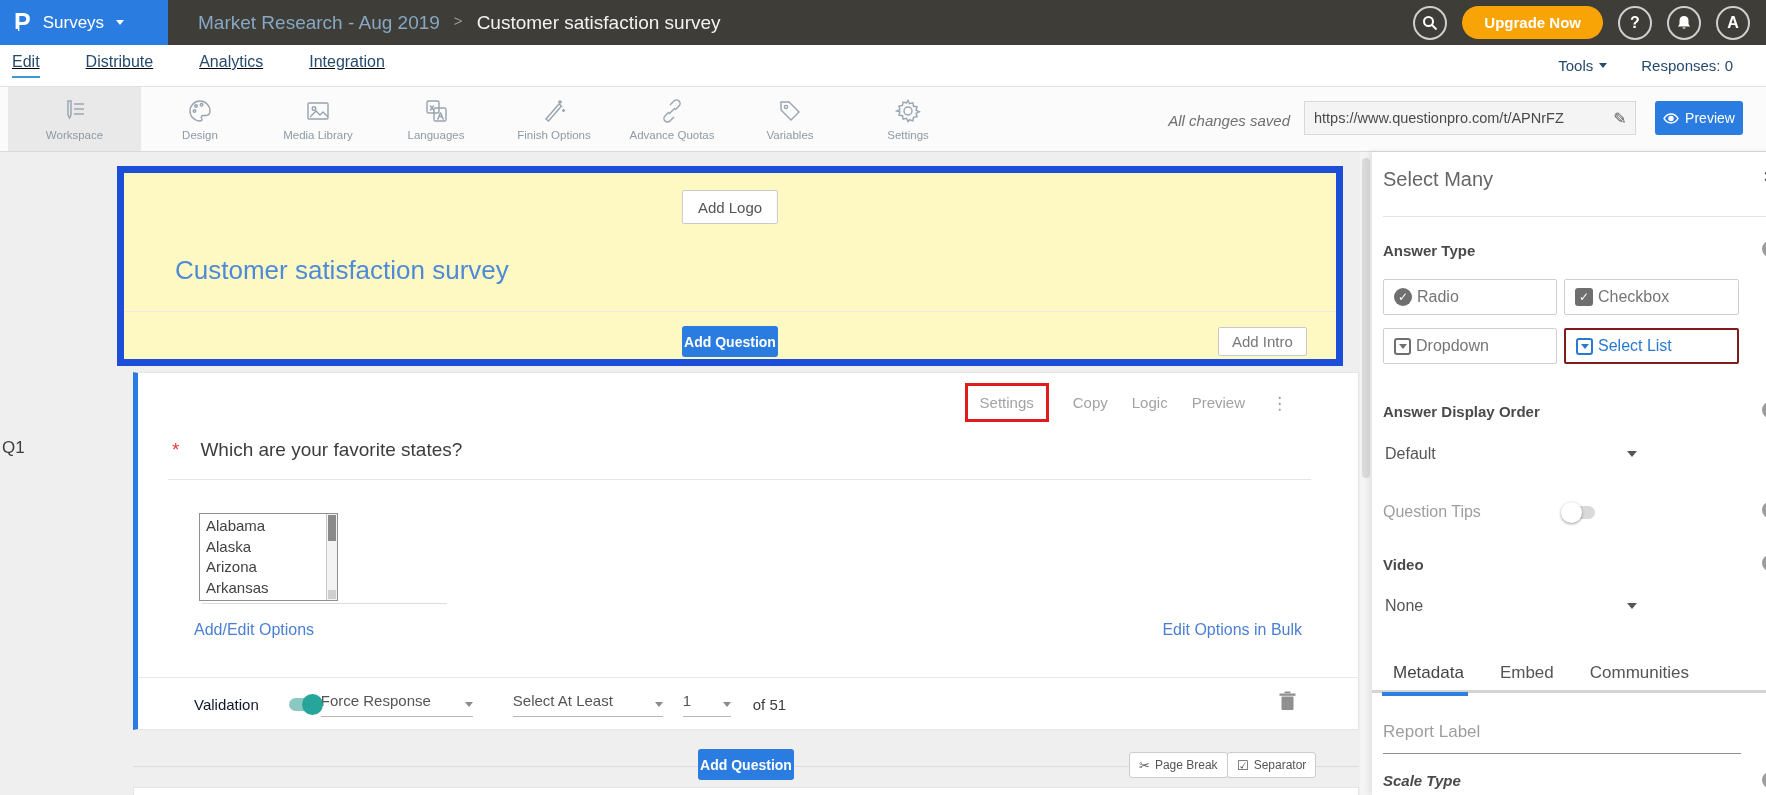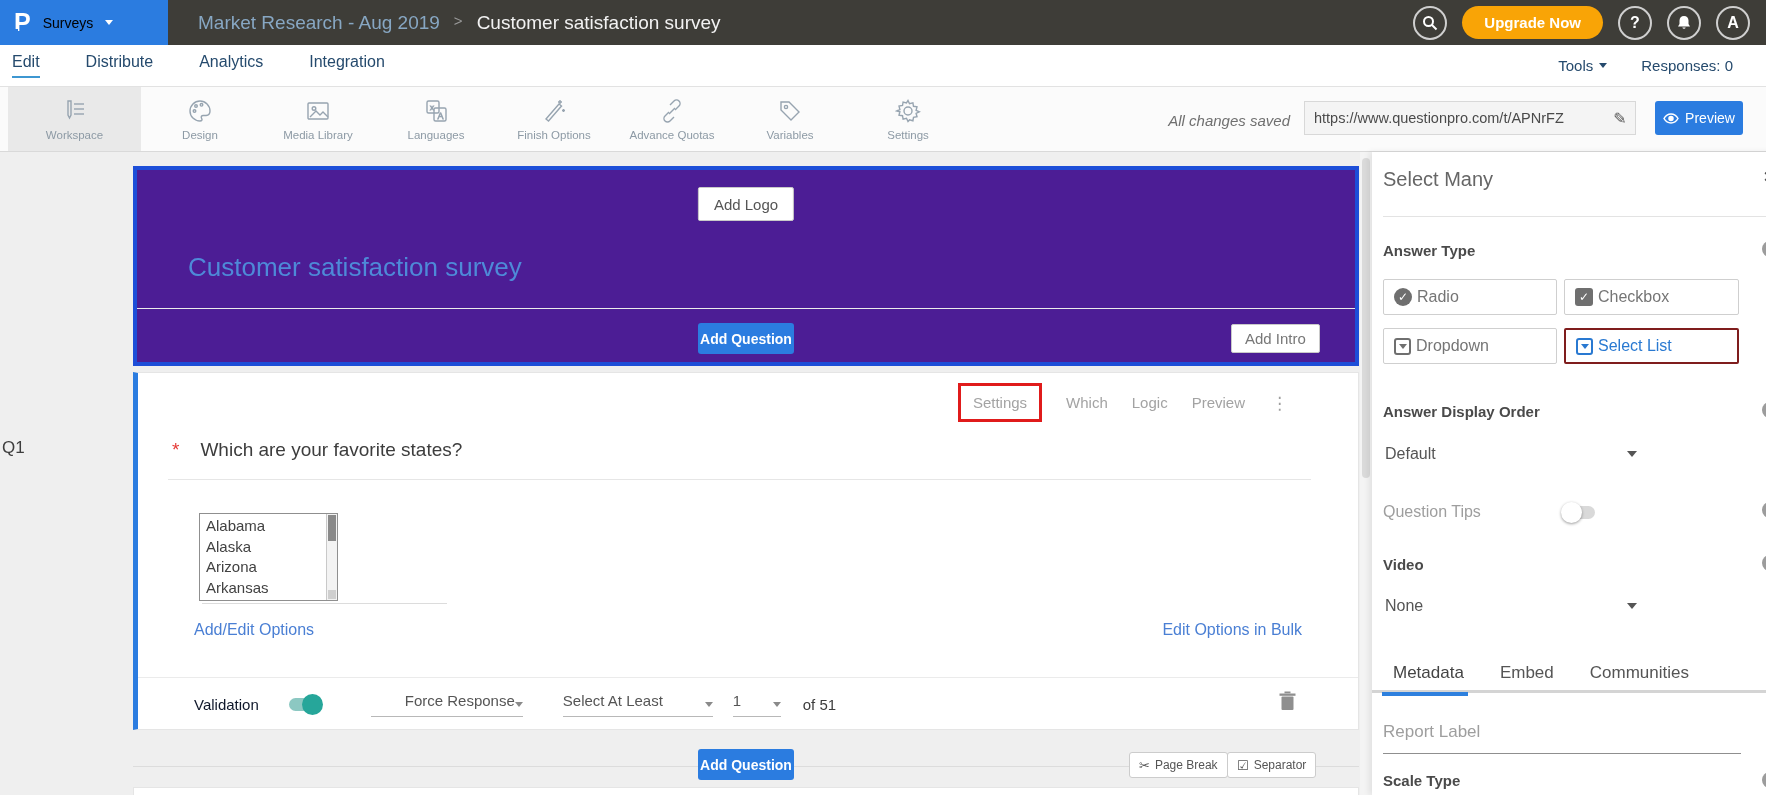--- a/index.html
+++ b/index.html
@@ -4,54 +4,54 @@
 <style>
   * { margin:0; padding:0; box-sizing:border-box; }
   body { font-family:"Liberation Sans","DejaVu Sans",sans-serif; background:#d8d8d8; }
   #app { position:relative; width:1766px; height:795px; background:#efefef; overflow:hidden; }
 
   
   .topbar { position:absolute; left:0; top:0; width:1766px; height:45px; background:#3e3d38; display:flex; align-items:center; }
   .brand { width:168px; height:45px; background:#2b7ce0; display:flex; align-items:center; gap:12px; padding-left:14px; cursor:pointer; }
   .logo { position:relative; color:#fff; font-weight:bold; font-size:25px; line-height:1; }
   .logo::after { content:""; position:absolute; left:0px; bottom:2px; width:4px; height:4px; background:#2b7ce0; }
-  .brand-label { color:#000000; font-size:14px; }
+  .brand-label { color:#ffffff; font-size:17px; }
   .caret { width:0; height:0; display:inline-block; border-left:5px solid transparent; border-right:5px solid transparent; border-top:6px solid currentColor; }
   .caret.sm { border-left-width:4px; border-right-width:4px; border-top-width:5px; }
   .breadcrumb { display:flex; align-items:flex-start; gap:14px; margin-left:30px; font-size:19px; }
   .bc-folder { color:#87a7c3; cursor:pointer; }
   .bc-sep { color:#9a9a9a; font-size:15px; }
   .bc-current { color:#f2f2f2; }
   .topbar-right { margin-left:auto; display:flex; align-items:center; gap:15px; padding-right:16px;justify-content:flex-end; }
   .circle-btn { width:34px; height:34px; border-radius:50%; border:2px solid #cfcfcf; background:transparent; color:#fff; display:flex; align-items:center; justify-content:center; font-size:16px; font-weight:bold; cursor:pointer; font-family:inherit; }
   .upgrade { height:33px; border:none; border-radius:17px; background:#f9a406; color:#fff; font-weight:bold; font-size:15px; padding:0 22px; cursor:pointer; font-family:inherit; }
 
   
   .navrow { position:absolute; left:0; top:45px; width:1766px; height:42px; background:#fff; border-bottom:1px solid #e2e2e2; display:flex; align-items:center; }
-  .nav-tabs { display:flex; gap:46px; padding-left:12px; }
+  .nav-tabs { display:flex; gap:46px; padding-left:12px;text-decoration:underline; }
   .nav-tab { font-size:16px; color:#254a6d; padding-bottom:5px; border-bottom:2px solid transparent; cursor:pointer; }
   .nav-tab.active { border-bottom-color:#3e97d1; }
   .nav-right { margin-left:auto; display:flex; align-items:center; gap:34px; padding-right:33px; color:#254a6d; font-size:15px; }
   .tools { display:flex; align-items:center; gap:6px; cursor:pointer; }
 
   
   .toolbar { position:absolute; left:0; top:87px; width:1766px; height:65px; background:#fbfbfb; border-bottom:1px solid #d9d9d9; }
   .tb-items { display:flex; height:100%; padding-left:8px; }
   .tb-item { width:118px; height:100%; display:flex; flex-direction:column; align-items:center; justify-content:center; gap:5px; cursor:pointer; }
   .tb-item.active { width:133px; background:#e9e9e9; }
   .tb-item svg { stroke:#97a4b0; fill:none; stroke-width:1.4; }
   .tb-label { font-size:11.5px; color:#8d9aa5; }
   .saved-status { position:absolute; left:1130px; top:25px; width:160px; text-align:right; font-style:italic; color:#6f6f6f; font-size:15px; }
   .url-box { position:absolute; left:1304px; top:14px; width:332px; height:34px; background:#f4f4f4; border:1px solid #d8d8d8; display:flex; align-items:center; }
   .url-text { flex:1; font-size:14.5px; color:#4a4a4a; padding-left:9px; white-space:nowrap; overflow:hidden; }
   .url-pencil { width:30px; text-align:center; color:#555; font-size:16px; cursor:pointer; font-family:"DejaVu Sans",sans-serif; }
   .preview-btn { position:absolute; left:1655px; top:14px; width:88px; height:34px; background:#2b7ce0; border:none; border-radius:3px; color:#fff; font-size:14px; display:flex; align-items:center; justify-content:center; gap:6px; cursor:pointer; font-family:inherit; }
 
   
-  .survey-card { position:absolute; left:133px; top:166px; width:1226px; height:200px; background:#4c1d95; border:4px solid #1d4ed8; }
+  .survey-card { position:absolute; left:117px; top:166px; width:1226px; height:200px; background:#fef9c3; border:7px solid #1d4ed8; }
   .add-logo { position:absolute; left:50%; transform:translateX(-50%); top:17px; height:34px; background:#fff; border:1px solid #c9c9c9; border-radius:2px; color:#555; font-size:15px; padding:0 15px; cursor:pointer; font-family:inherit; }
   .survey-title { position:absolute; left:51px; top:82px; font-size:26px; color:#4e8ad8; cursor:text; }
   .sc-divider { position:absolute; left:0; right:0; top:138px; border-top:1px solid #ebebeb; }
   .btn-primary { background:#2b7ce0; color:#fff; border:none; border-radius:3px; font-size:14px; font-weight:bold; cursor:pointer; font-family:inherit; }
   .sc-addq { position:absolute; left:50%; transform:translateX(-50%); top:153px; width:96px; height:31px; }
   .add-intro { position:absolute; left:1094px; top:154px; height:29px; background:#fff; border:1px solid #c9c9c9; border-radius:2px; color:#777; font-size:15px; padding:0 13px; cursor:pointer; font-family:inherit; }
 
   
   .q-num { position:absolute; left:2px; top:438px; font-size:17px; color:#3d3d3d; }
   .question-card { position:absolute; left:133px; top:372px; width:1226px; height:358px; background:#fff; border:1px solid #e5e5e5; border-left:5px solid #2b7ce0; }
@@ -72,21 +72,21 @@
   .link { color:#4a7fd4; font-size:16px; cursor:pointer; }
   .add-edit-link { position:absolute; left:56px; top:248px; }
   .bulk-link { position:absolute; right:56px; top:248px; }
   .q-divider { position:absolute; left:0; right:0; top:304px; border-top:1px solid #ebebeb; }
   .validation-row { position:absolute; left:34px; top:314px; height:34px; display:flex; align-items:center; }
   .v-label { margin-left:22px; font-size:15px; color:#0f172a; }
   .toggle-on { margin-left:30px; width:32px; height:13px; background:#8cc8c2; border-radius:7px; position:relative; cursor:pointer; }
   .toggle-on::after { content:""; position:absolute; right:-2px; top:-4px; width:21px; height:21px; border-radius:50%; background:#26a69a; }
   .vdrop { display:flex; align-items:flex-end; justify-content:space-between; border-bottom:1px solid #b8b8b8; padding-bottom:7px; color:#555; font-size:15px; cursor:pointer; }
   .vdrop .caret { color:#8a8a8a; margin-bottom:2px; border-left-width:4px; border-right-width:4px; border-top-width:5px; }
-  .vd-force { margin-left:50px; width:152px;justify-content:flex-end; }
+  .vd-force { width:152px; }
   .vd-rule { margin-left:40px; width:150px; }
   .vd-count { margin-left:20px; width:48px; }
   .v-of { margin-left:22px; font-size:15px; color:#3d3d3d; }
   .trash-btn { position:absolute; right:62px; top:318px; background:none; border:none; cursor:pointer; }
 
   
   .footer-line { position:absolute; left:133px; top:766px; width:1226px; border-top:1px solid #dcdcdc; }
   .ft-addq { position:absolute; left:698px; top:749px; width:96px; height:31px; }
   .mini-btn { position:absolute; top:752px; height:26px; background:#fff; border:1px solid #ccc; border-radius:3px; display:flex; align-items:center; gap:5px; padding:0 9px; font-size:12px; color:#555; cursor:pointer; font-family:inherit; }
   .mini-icon { font-family:"DejaVu Sans",sans-serif; font-size:13px; color:#555; }
@@ -117,21 +117,21 @@
   .sb-select { position:absolute; left:13px; width:252px; display:flex; align-items:center; justify-content:space-between; font-size:16px; color:#555; cursor:pointer; }
   .sb-select .caret { color:#555; }
   .sb-qtips-label { position:absolute; left:11px; top:351px; font-size:16px; color:#9e9e9e; }
   .toggle-off { position:absolute; left:191px; top:354px; width:32px; height:13px; background:#d9d9d9; border-radius:7px; cursor:pointer; }
   .toggle-off::after { content:""; position:absolute; left:-2px; top:-4px; width:21px; height:21px; border-radius:50%; background:#fff; box-shadow:0 1px 3px rgba(0,0,0,0.4); }
   .sb-tabs { position:absolute; left:0; right:0; top:508px; height:33px; border-bottom:3px solid #d4d4d4; display:flex; gap:36px; padding-left:21px; }
   .sb-tab { font-size:17px; color:#555; padding-top:3px; cursor:pointer; }
   .sb-tab.active { color:#444; }
   .sb-tab-underline { position:absolute; left:10px; top:540px; width:86px; height:4px; background:#2e80de; }
   .sb-report { position:absolute; left:11px; top:570px; width:358px; font-size:17px; color:#9e9e9e; border-bottom:1px solid #8f8f8f; padding-bottom:11px; cursor:text; }
-  .sb-scale { top:620px; }
+  .sb-scale { top:620px;font-style:italic; }
 
   svg.white-ic { stroke:#fff; fill:none; stroke-width:2; }
 </style>
 </head>
 <body>
 
 <div id="app">
 
   <div class="topbar">
     <div class="brand">
@@ -268,21 +268,21 @@
     <button class="add-intro">Add Intro</button>
   </div>
 
   <div class="q-num">Q1</div>
 
   <div class="question-card">
     <div class="q-actions">
       <span class="red-box">
         <span class="q-action">Settings</span>
       </span>
-      <span class="q-action">Which</span>
+      <span class="q-action">Copy</span>
       <span class="q-action">Logic</span>
       <span class="q-action">Preview</span>
       <span class="kebab">⋮</span>
     </div>
     <div class="q-text-row">
       <span class="req-star">*</span>
       <span class="q-text">Which are your favorite states?</span>
     </div>
     <div class="q-underline"></div>
     <div class="listbox">

